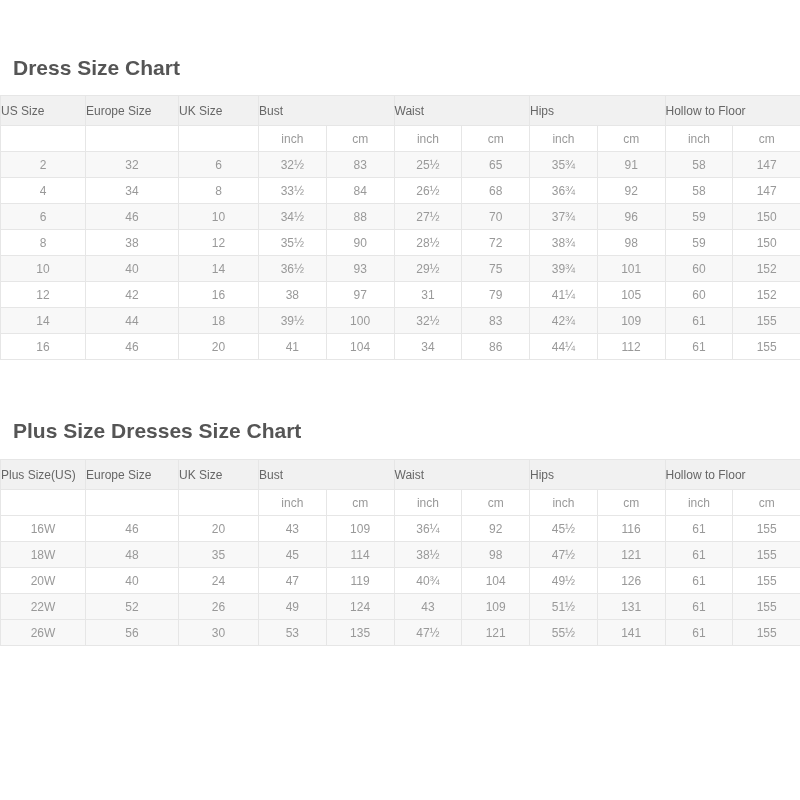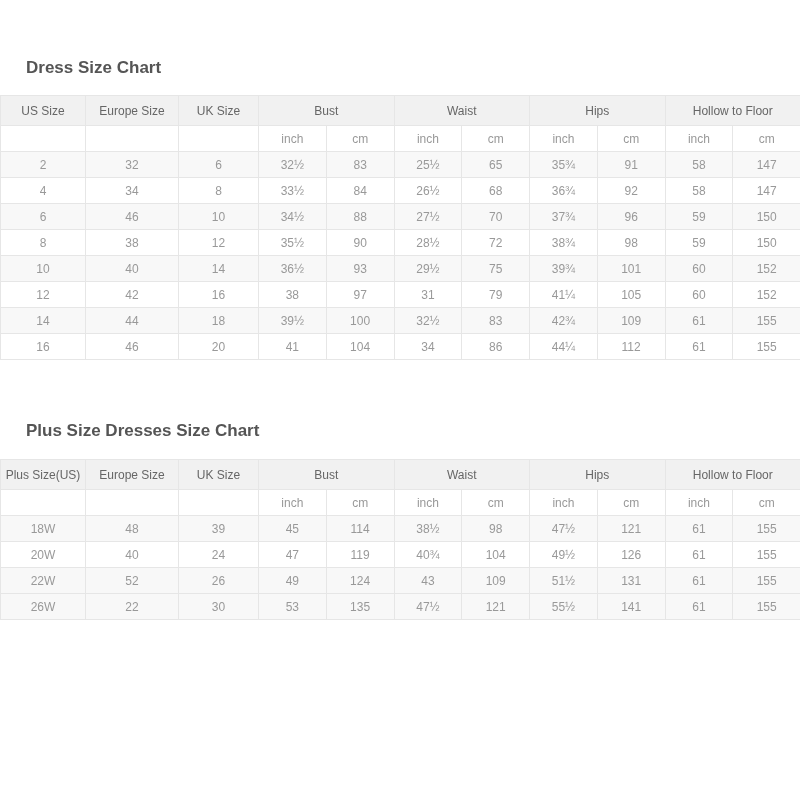--- a/index.html
+++ b/index.html
@@ -13,43 +13,43 @@
   }
   *{box-sizing:border-box;}
   html,body{margin:0;padding:0;}
   body{
     width:800px;height:800px;
     background:var(--page-bg);
     font-family:"Liberation Sans", sans-serif;
     overflow:hidden;
   }
   .chart-title{
-    font-size:17px;
+    font-size:21px;
     font-weight:bold;
     color:var(--title-text);
-    margin:16px;
+    margin:3px;
     padding:0 0 0 10px;
     line-height:20px;
   }
   .title-1{margin-top:58px;margin-bottom:17px;}
   .title-2{margin-top:61px;margin-bottom:18px;}
   table.size-table{
     width:800px;
     border-collapse:collapse;
     table-layout:fixed;
     font-size:12px;
   }
   table.size-table th{
     background:var(--header-bg);
     color:var(--head-text);
     font-weight:normal;
     font-size:12px;
     height:30px;
     border:1px solid var(--border);
-    text-align:center;
+    text-align:left;
     padding:0;
   }
   table.size-table td{
     color:var(--cell-text);
     height:26px;
     border:1px solid var(--border);
     text-align:center;
     padding:0;
     background:#ffffff;
   }
@@ -246,24 +246,37 @@
       <td>cm</td>
       <td>inch</td>
       <td>cm</td>
       <td>inch</td>
       <td>cm</td>
       <td>inch</td>
       <td>cm</td>
     </tr>
   </thead>
   <tbody>
+      <tr>
+        <td>16W</td>
+        <td>46</td>
+        <td>20</td>
+        <td>43</td>
+        <td>109</td>
+        <td>36¼</td>
+        <td>92</td>
+        <td>45½</td>
+        <td>116</td>
+        <td>61</td>
+        <td>155</td>
+      </tr>
       <tr class="striped">
         <td>18W</td>
         <td>48</td>
-        <td>39</td>
+        <td>35</td>
         <td>45</td>
         <td>114</td>
         <td>38½</td>
         <td>98</td>
         <td>47½</td>
         <td>121</td>
         <td>61</td>
         <td>155</td>
       </tr>
       <tr>
@@ -287,21 +300,21 @@
         <td>124</td>
         <td>43</td>
         <td>109</td>
         <td>51½</td>
         <td>131</td>
         <td>61</td>
         <td>155</td>
       </tr>
       <tr class="striped">
         <td>26W</td>
-        <td>22</td>
+        <td>56</td>
         <td>30</td>
         <td>53</td>
         <td>135</td>
         <td>47½</td>
         <td>121</td>
         <td>55½</td>
         <td>141</td>
         <td>61</td>
         <td>155</td>
       </tr>

